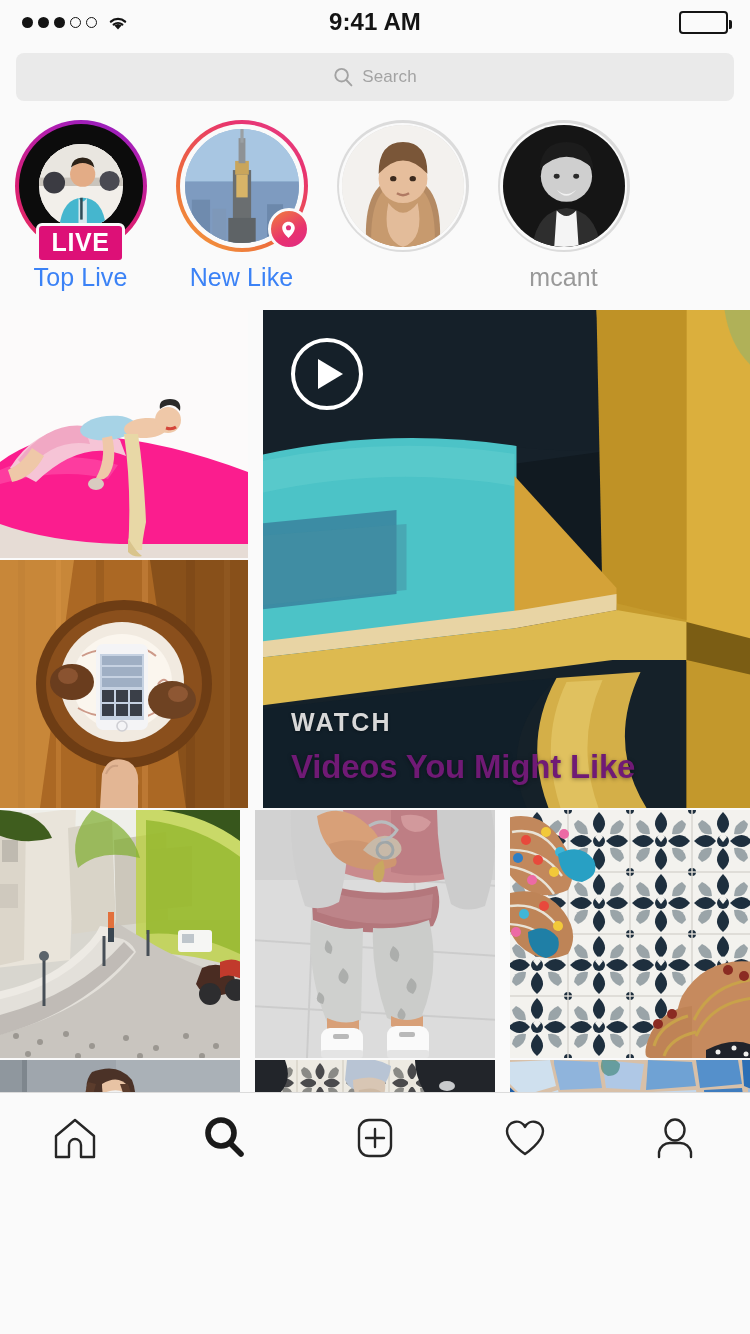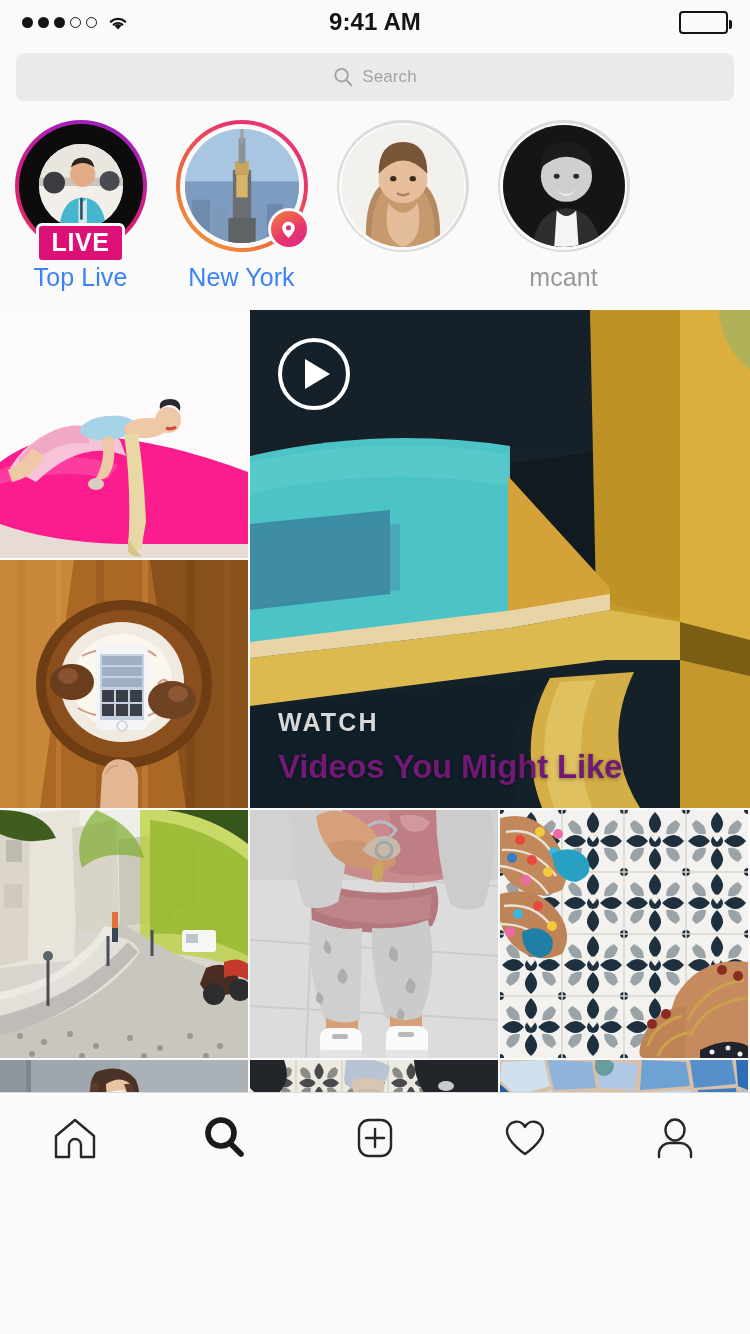--- a/index.html
+++ b/index.html
@@ -83,21 +83,21 @@
     border:3.5px solid #FAFAFA; display:flex; align-items:center; justify-content:center;
   }
   .story-label {
     margin-top:11px; font-size:25px; color:#3b82f6; letter-spacing:0.1px;
     white-space:nowrap; max-width:161px; overflow:hidden;
   }
   .story-label.muted { color:#999999; }
 
   
   .grid { flex:1 1 auto; display:flex; flex-direction:column; gap:2px; background:#FAFAFA; overflow:hidden; }
-  .grid-row { display:flex; gap:2px; }
+  .grid-row { display:flex; gap:15px; }
   .cell { position:relative; overflow:hidden; background:#ccc; }
   .c-sm { width:248px; height:248px; }
   .c-sm2 { width:248px; height:248px; }
   .c-big { width:500px; height:498px; }
   .c-last { width:248px; height:186px; }
   .cell .art { position:absolute; inset:0; width:100%; height:100%; display:block; }
 
   .play-btn {
     position:absolute; left:28px; top:28px; width:72px; height:72px;
     border:4px solid #fff; border-radius:50%;
@@ -210,21 +210,21 @@
             <rect x="38" y="78" width="24" height="22" fill="#5E6366"></rect>
           </svg>
         </div>
         <span class="badge-loc">
           <svg viewBox="0 0 24 24" width="21" height="21">
             <path d="M12 3.2c-4 0-7.2 3.1-7.2 7 0 5.2 7.2 11.4 7.2 11.4s7.2-6.2 7.2-11.4c0-3.9-3.2-7-7.2-7z" fill="#fff"></path>
             <circle cx="12" cy="10" r="2.9" fill="#E0307A"></circle>
           </svg>
         </span>
       </div>
-      <div class="story-label">New York</div>
+      <div class="story-label">New Like</div>
     </div>
 
 
     <div class="story">
       <div class="ring-outer ring-plain">
         <div class="ring-inner-gap" style="inset:2.5px"></div>
         <div class="avatar" style="inset:5px">
           <svg class="art" viewBox="0 0 100 100" preserveAspectRatio="xMidYMid slice">
             <rect width="100" height="100" fill="#F3F1EE"></rect>
             <path d="M20 100 q-4 -56 30 -58 q34 2 30 58Z" fill="#B48A63"></path>

